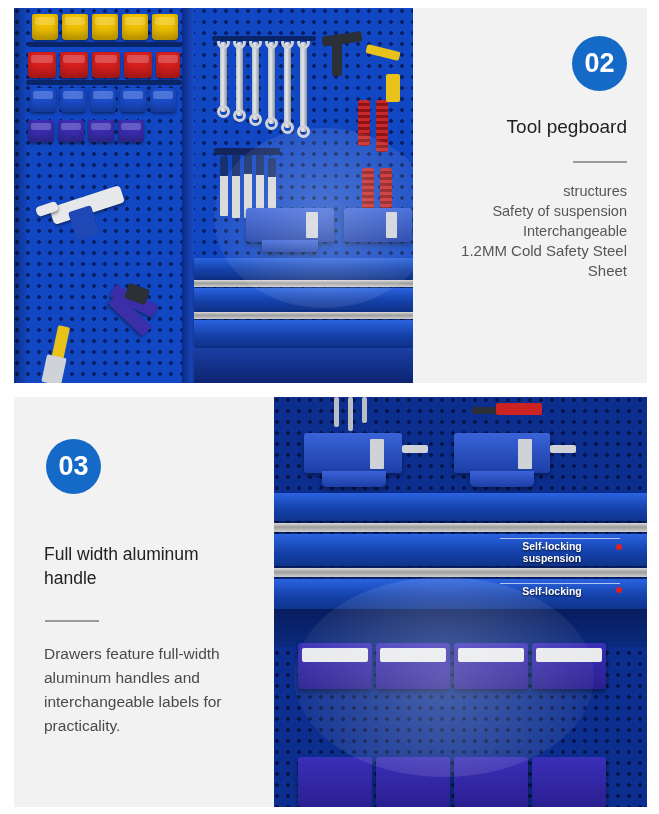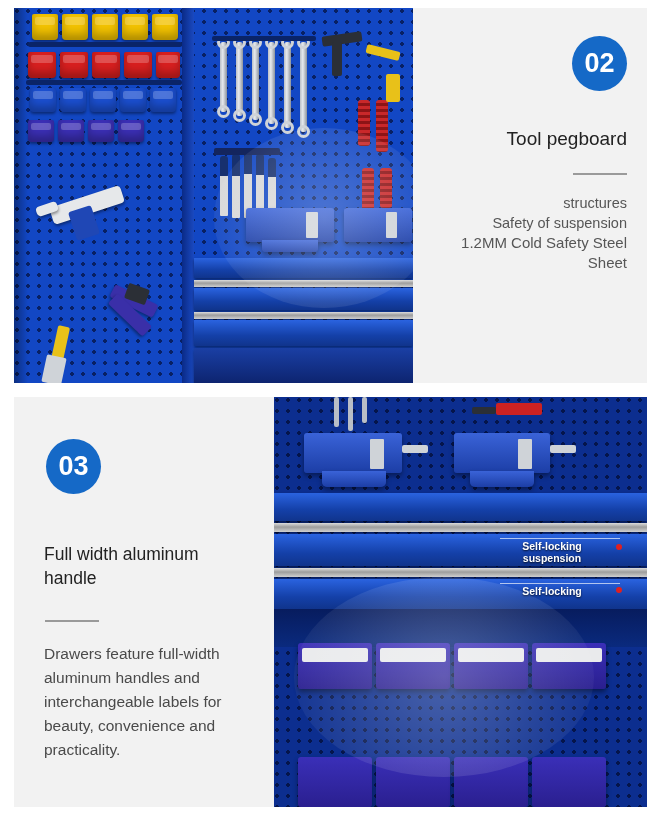--- a/index.html
+++ b/index.html
@@ -77,21 +77,21 @@
   }
   .tb-02 .badge { margin: 6px 0 0 auto; }
   .tb-03 .badge { margin: 0 0 0 2px; }
 
   .headline {
     color: #222222;
     font-size: 19px;
     font-weight: normal;
     line-height: 24px;
   }
-  .tb-02 .headline { margin-top: 36px; }
+  .tb-02 .headline { margin-top: 24px; }
   .tb-03 .headline { margin-top: 48px; font-size: 17.5px; }
 
   .rule {
     height: 2px;
     background: #9a9a9a;
     width: 54px;
   }
   .tb-02 .rule { margin: 22px 0 0 auto; }
   .tb-03 .rule { margin: 30px 0 0 1px; }
 
@@ -393,36 +393,36 @@
       <div class="glow" style="left:200px;top:120px;width:220px;height:180px;"></div>
     </div>
 
     <div class="textblock tb-02">
       <div class="badge">02</div>
       <div class="headline">Tool pegboard</div>
       <div class="rule"></div>
       <div class="body-lines">
         <span class="line">structures</span>
         <span class="line">Safety of suspension</span>
+        <span class="line">Interchangeable</span>
         <span class="line wide">1.2MM Cold Safety Steel Sheet</span>
       </div>
     </div>
   </div>
 
   <div class="panel panel-03">
 
     <div class="textblock tb-03">
       <div class="badge">03</div>
       <div class="headline">Full width aluminum handle</div>
       <div class="rule"></div>
       <div class="body-lines">
         <span class="line">Drawers feature full-width</span>
         <span class="line">aluminum handles and</span>
         <span class="line">interchangeable labels for</span>
-        <span class="line">beauty, convenience and</span>
         <span class="line">practicality.</span>
       </div>
     </div>
 
     <div class="photo photo-03">
       <div class="pegboard dark"></div>
 
       <div class="tool" style="left:60px;top:0;width:5px;height:30px;background:#b9bec6;"></div>
       <div class="tool" style="left:74px;top:0;width:5px;height:34px;background:#b9bec6;"></div>
       <div class="tool" style="left:88px;top:0;width:5px;height:26px;background:#b9bec6;"></div>

